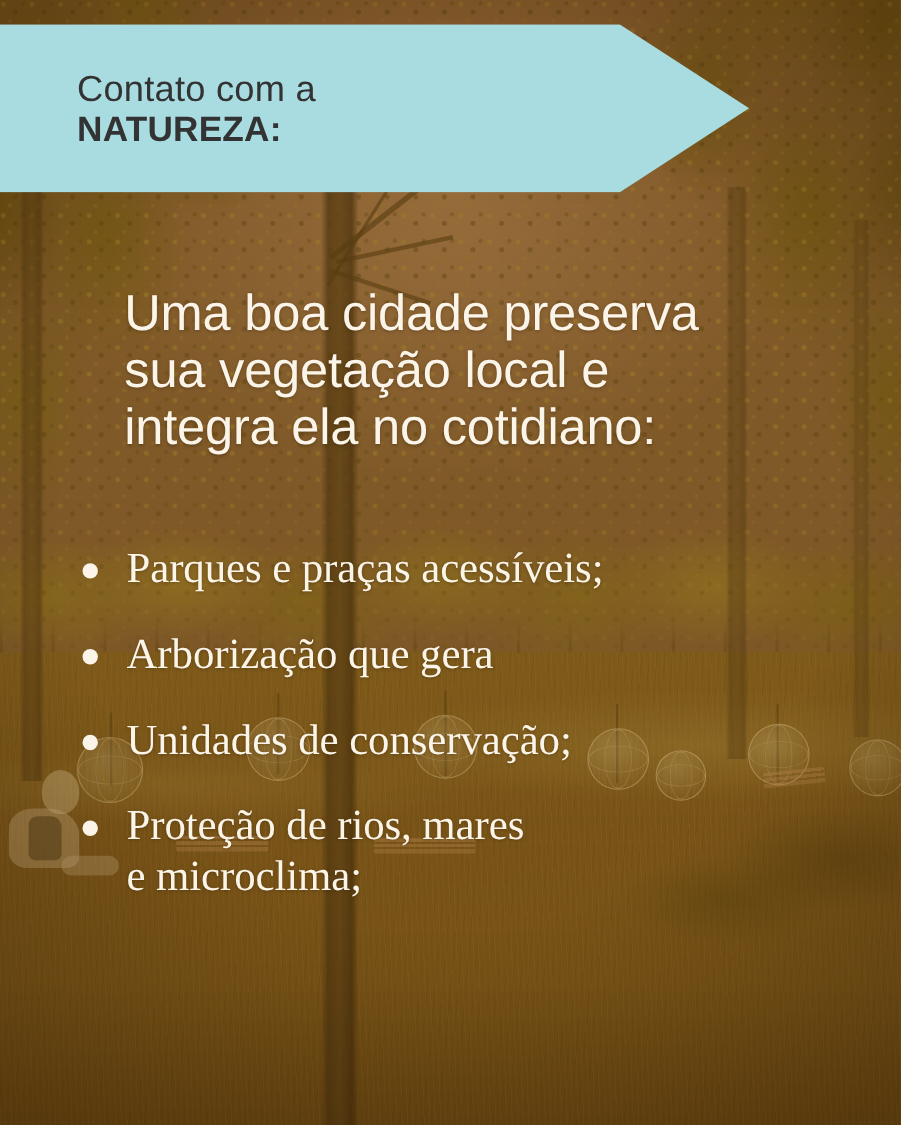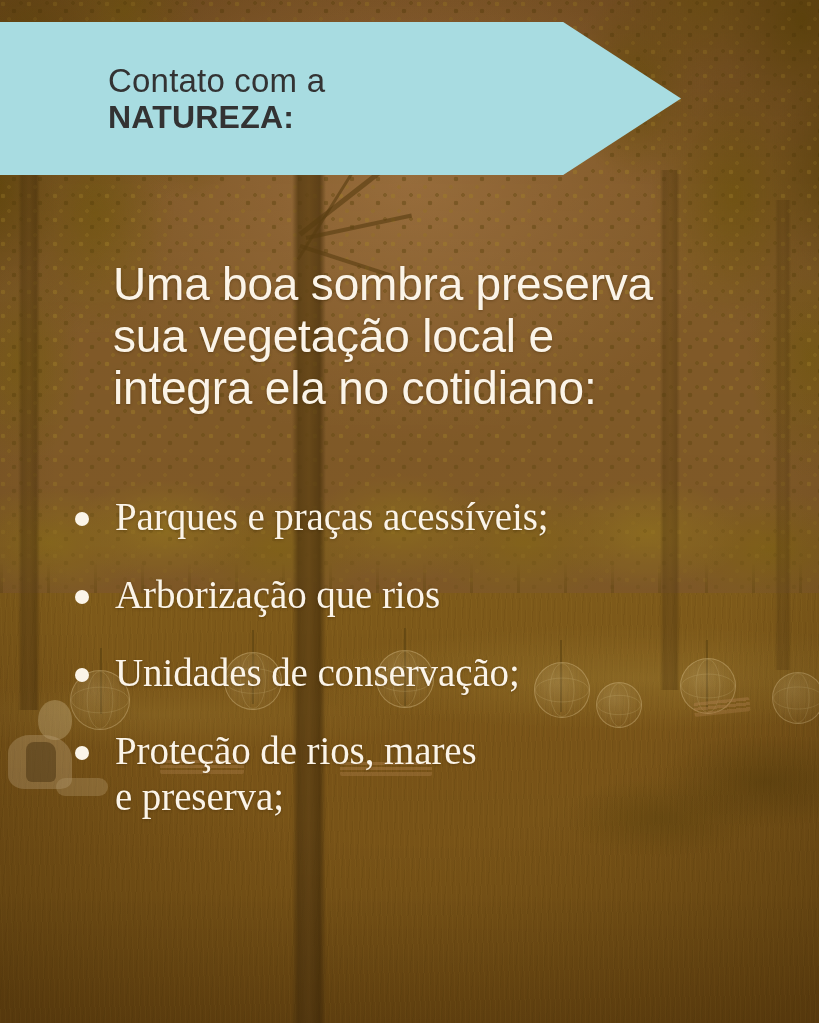--- a/index.html
+++ b/index.html
@@ -244,21 +244,21 @@
     left: 0;
     top: 22px;
     width: 681px;
     height: 153px;
     background: #a8dce1;
     clip-path: polygon(0 0, 82.7% 0, 100% 50%, 82.7% 100%, 0 100%);
     display: flex;
     flex-direction: column;
     justify-content: center;
     box-sizing: border-box;
-    padding-left: 108px;
+    padding-left: 70px;
   }
   .banner-line1 {
     font-size: 33px;
     font-weight: 400;
     color: #333333;
     letter-spacing: .2px;
     line-height: 1.1;
     margin-bottom: 2px;
   }
   .banner-line2 {
@@ -394,44 +394,44 @@
   <div class="banner">
     <div class="banner-line1">Contato com a</div>
     <div class="banner-line2">NATUREZA:</div>
   </div>
 
   <div class="credit">Créditos foto: Artyom Panfilov</div>
 
   <div class="content">
 
     <div class="lede">
-      <span class="lede-line">Uma boa sombra preserva</span>
+      <span class="lede-line">Uma boa cidade preserva</span>
       <span class="lede-line">sua vegetação local e</span>
       <span class="lede-line">integra ela no cotidiano:</span>
     </div>
 
     <ul class="bullets">
 
       <li class="bullet-item">
         <span class="bullet-dot"></span>
         <span class="bullet-line">Parques e praças acessíveis;</span>
       </li>
 
       <li class="bullet-item">
         <span class="bullet-dot"></span>
-        <span class="bullet-line">Arborização que rios</span>
+        <span class="bullet-line">Arborização que gera</span>
       </li>
 
       <li class="bullet-item">
         <span class="bullet-dot"></span>
         <span class="bullet-line">Unidades de conservação;</span>
       </li>
 
       <li class="bullet-item">
         <span class="bullet-dot"></span>
         <span class="bullet-line">Proteção de rios, mares</span>
-        <span class="bullet-line">e preserva;</span>
+        <span class="bullet-line">e microclima;</span>
       </li>
 
     </ul>
   </div>
 
 </div>
 
 </body></html>

